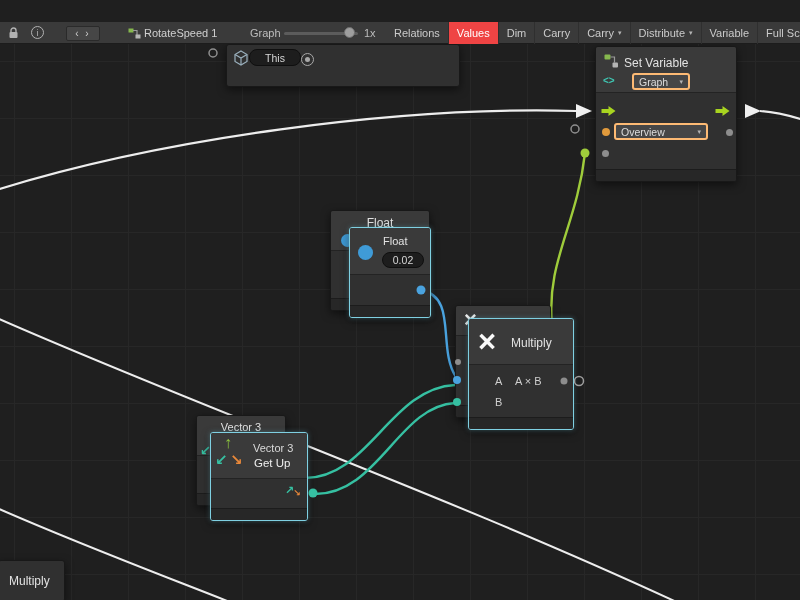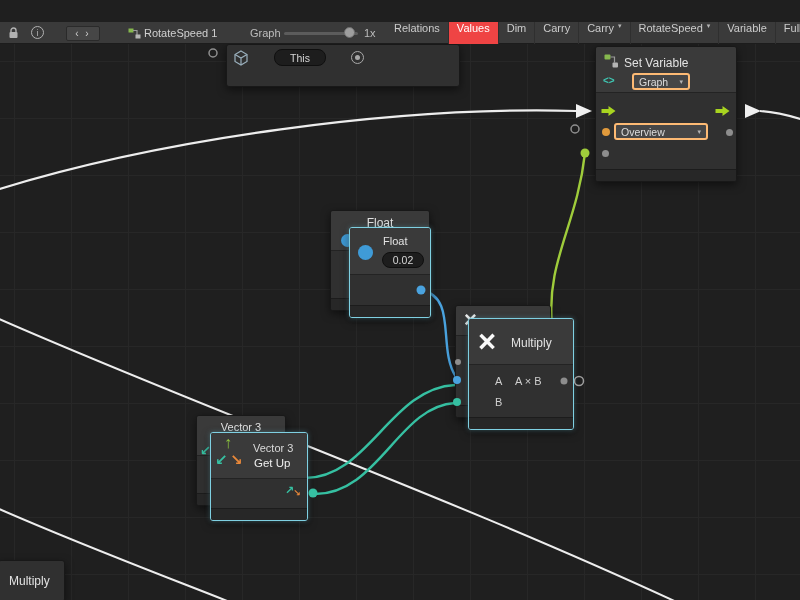--- a/index.html
+++ b/index.html
@@ -10,21 +10,21 @@
   
   #canvas{position:absolute;left:0;top:44px;width:800px;height:556px;background-color:#1f1f1f;
     background-image:linear-gradient(to right,#272727 1px,transparent 1px),
                      linear-gradient(to bottom,#272727 1px,transparent 1px);
     background-size:57px 57px;background-position:14px 17px;z-index:0}
   
   #titlebar{position:absolute;left:0;top:0;width:800px;height:22px;background:#232323;
     border-bottom:1px solid #191919;z-index:5}
   #toolbar{position:absolute;left:0;top:22px;width:800px;height:22px;background:#3a3a3a;
     border-bottom:1px solid #1c1c1c;z-index:5}
-  .tbtn{height:22px;display:flex;align-items:flex-start;padding:0 8px;font-size:11px;color:#cbcbcb;
+  .tbtn{height:22px;display:flex;align-items:center;padding:0 8px;font-size:11px;color:#cbcbcb;
     border-right:1px solid #2f2f2f;white-space:nowrap;cursor:default}
   .tbtn.active{background:#ef4444;color:#fff}
   .caret{font-size:7px;color:#b5b5b5;margin-left:4px}
   
   .node{position:absolute;background:#303030;border:1px solid #181818;border-radius:3px;
     box-shadow:0 3px 8px rgba(0,0,0,.5);z-index:2}
   .node.selected{border:1px solid #7fd0e2;box-shadow:0 0 5px rgba(127,208,226,.35),0 3px 8px rgba(0,0,0,.5)}
   .nheader{position:absolute;left:0;right:0;top:0;background:#3a3a3a;border-bottom:1px solid #232323;
     border-radius:2px 2px 0 0}
   .nfooter{position:absolute;left:0;right:0;bottom:0;height:12px;background:#272727;
@@ -50,21 +50,21 @@
     <path d="M 760 111 C 778 112, 792 116, 810 122" stroke="#ededed" stroke-width="2.2" fill="none"></path>
     <path d="M -10 315 C 200 408, 460 500, 698 612" stroke="#ededed" stroke-width="2" fill="none"></path>
     <path d="M -10 505 C 80 545, 175 580, 255 612" stroke="#ededed" stroke-width="2" fill="none"></path>
     <path d="M 585 153 C 577 225, 546 262, 552 324" stroke="#9fcc3b" stroke-width="2.4" fill="none"></path>
     <path d="M 421 290 C 458 297, 437 348, 456 377" stroke="#4aa3df" stroke-width="2.4" fill="none"></path>
     <path d="M 303 478 C 368 480, 390 388, 455 385" stroke="#36c0a2" stroke-width="2.4" fill="none"></path>
     <path d="M 313 494 C 378 496, 398 406, 455 403" stroke="#36c0a2" stroke-width="2.4" fill="none"></path>
   </svg>
 
   <div class="node" style="left:226px;top:44px;width:234px;height:43px">
-    <div class="abs" style="left:6px;top:4px;display:flex;align-items:center;gap:25px">
+    <div class="abs" style="left:6px;top:4px;display:flex;align-items:flex-end;gap:0">
       <svg width="16" height="16" viewBox="0 0 16 16">
         <path d="M8 1 L14 4.5 V11.5 L8 15 L2 11.5 V4.5 Z" fill="none" stroke="#9ab0bd" stroke-width="1.2"></path>
         <path d="M2 4.5 L8 8 L14 4.5 M8 8 V15" fill="none" stroke="#9ab0bd" stroke-width="1.2"></path>
       </svg>
       <span class="chip" style="width:52px;height:17px">This</span>
       <span style="width:13px;height:13px;border:1.5px solid #a9a9a9;border-radius:50%;display:flex;align-items:center;justify-content:center">
         <span style="width:5px;height:5px;background:#a9a9a9;border-radius:50%"></span>
       </span>
     </div>
   </div>
@@ -197,21 +197,21 @@
           <span>Dim</span>
         </div>
       <div class="tbtn">
           <span>Carry</span>
         </div>
       <div class="tbtn">
           <span>Carry</span>
           <span class="caret">▾</span>
         </div>
       <div class="tbtn">
-          <span>RotateSpeed</span>
+          <span>Distribute</span>
           <span class="caret">▾</span>
         </div>
       <div class="tbtn">
           <span>Variable</span>
         </div>
       <div class="tbtn">
           <span>Full Screen</span>
         </div>
     </div>
   </div>

